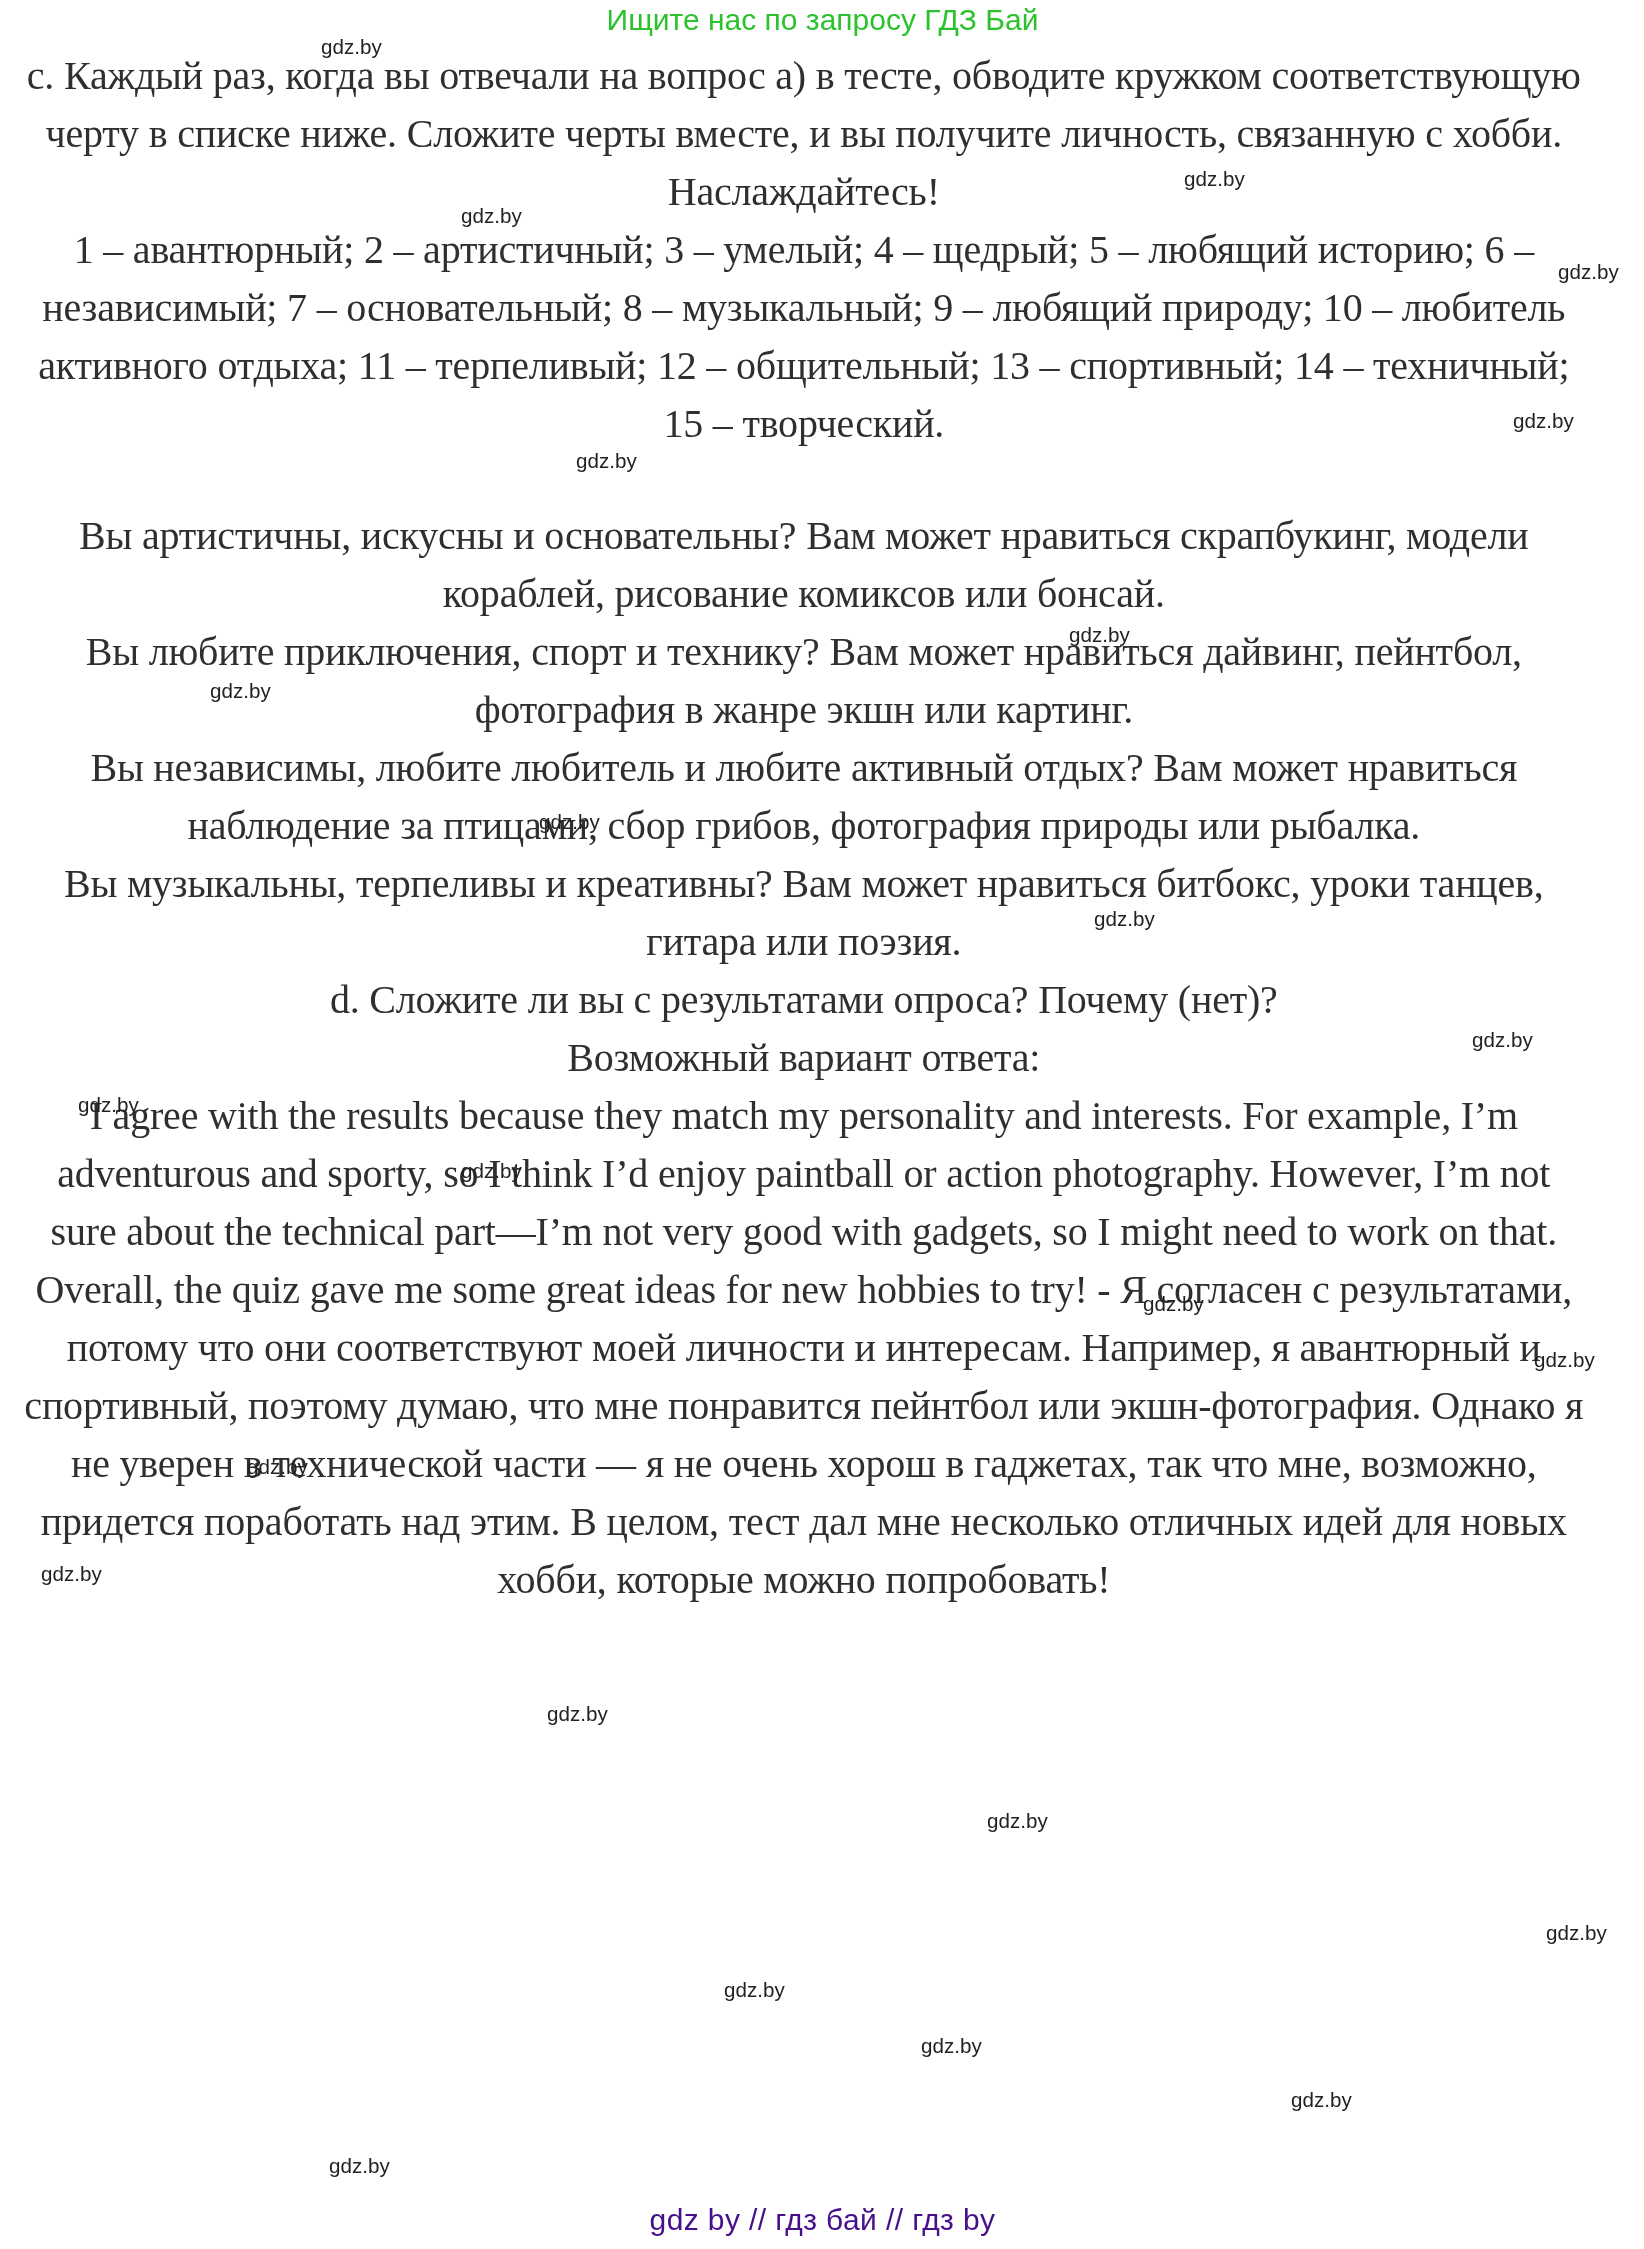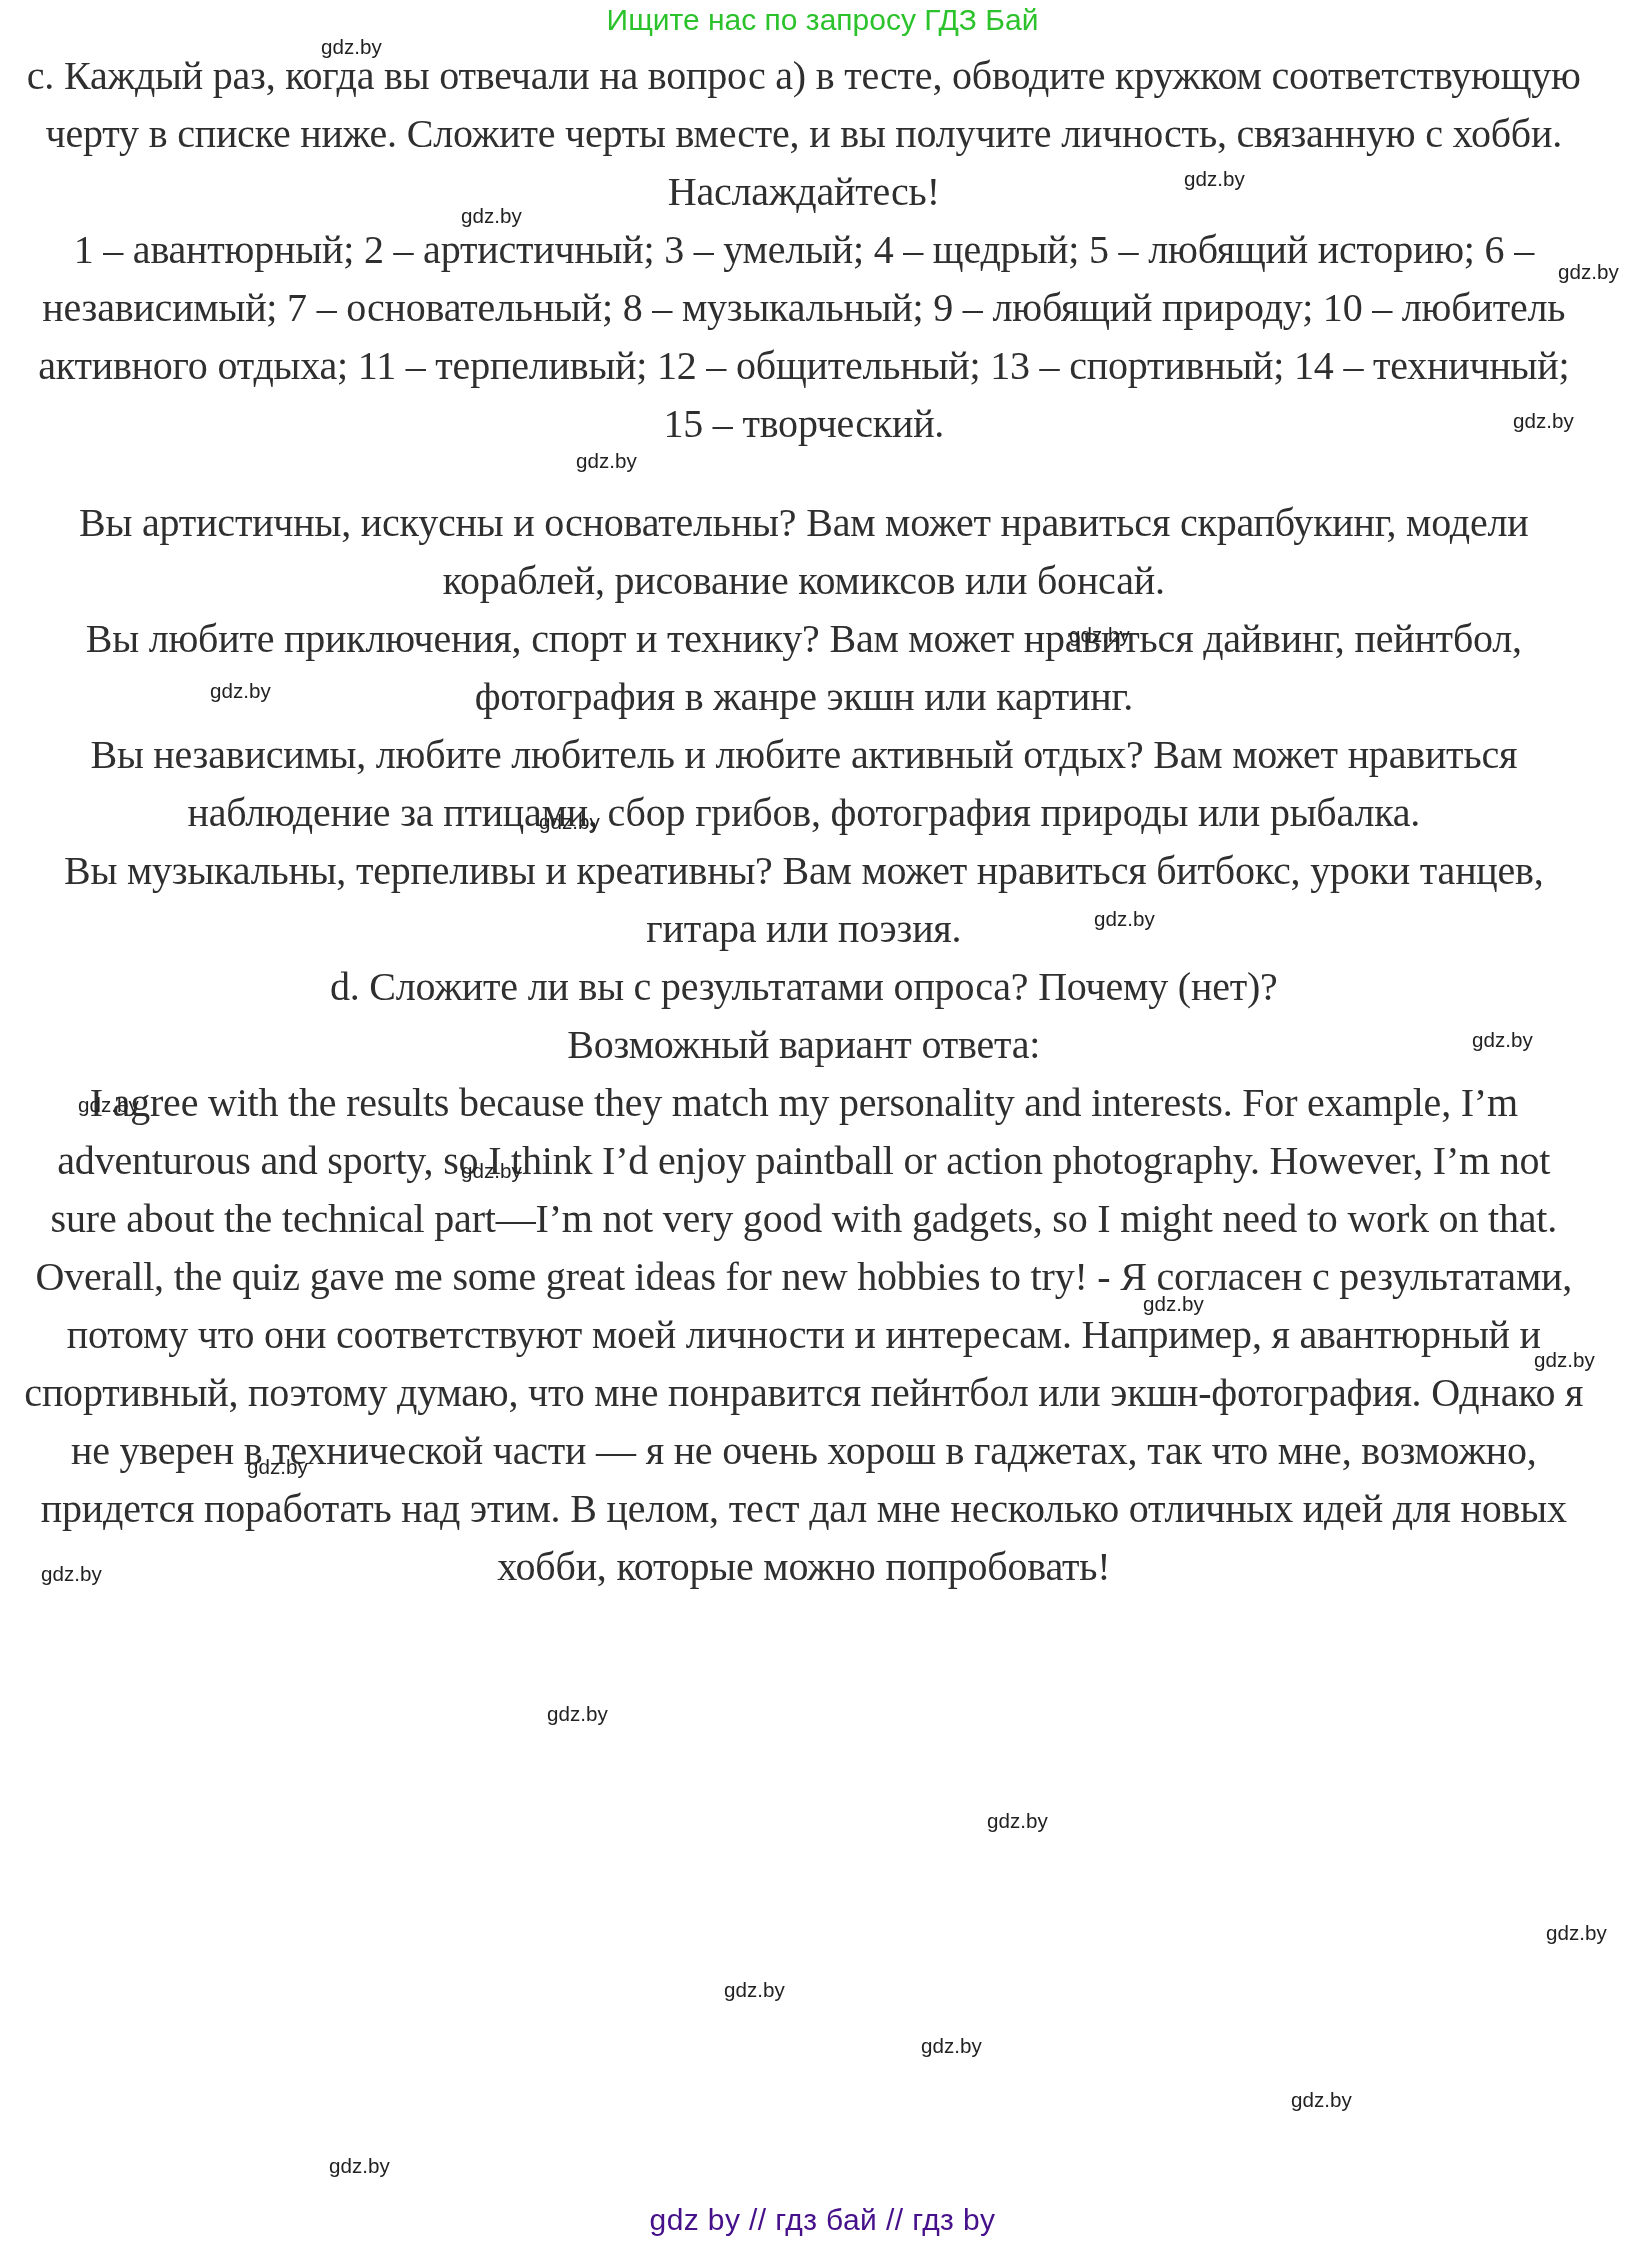--- a/index.html
+++ b/index.html
@@ -29,21 +29,21 @@
     margin: 10px 58px 0 20.6px;
     font-size: 40px;
     line-height: 58px;
     text-align: justify;
     letter-spacing: -0.2px;
   }
   .content p { margin: 0; text-align: center; }
   .para-c        { margin: 0; }
   .traits-list   { margin: 0; }
   .para-d1       { margin-top: 33px; }
-  .profiles      { margin-top: 41px; }
+  .profiles      { margin-top: 54px; }
   .profiles p    { margin: 0; }
   .para-d2       { margin-top: 56px; }
   .answer-intro  { margin-top: 43px; text-align: left; }
   .answer        { margin-top: 28px; }
   .watermark {
     position: absolute;
     font-family: "Liberation Sans", sans-serif;
     font-size: 20.6px;
     color: #222222;
     white-space: nowrap;

